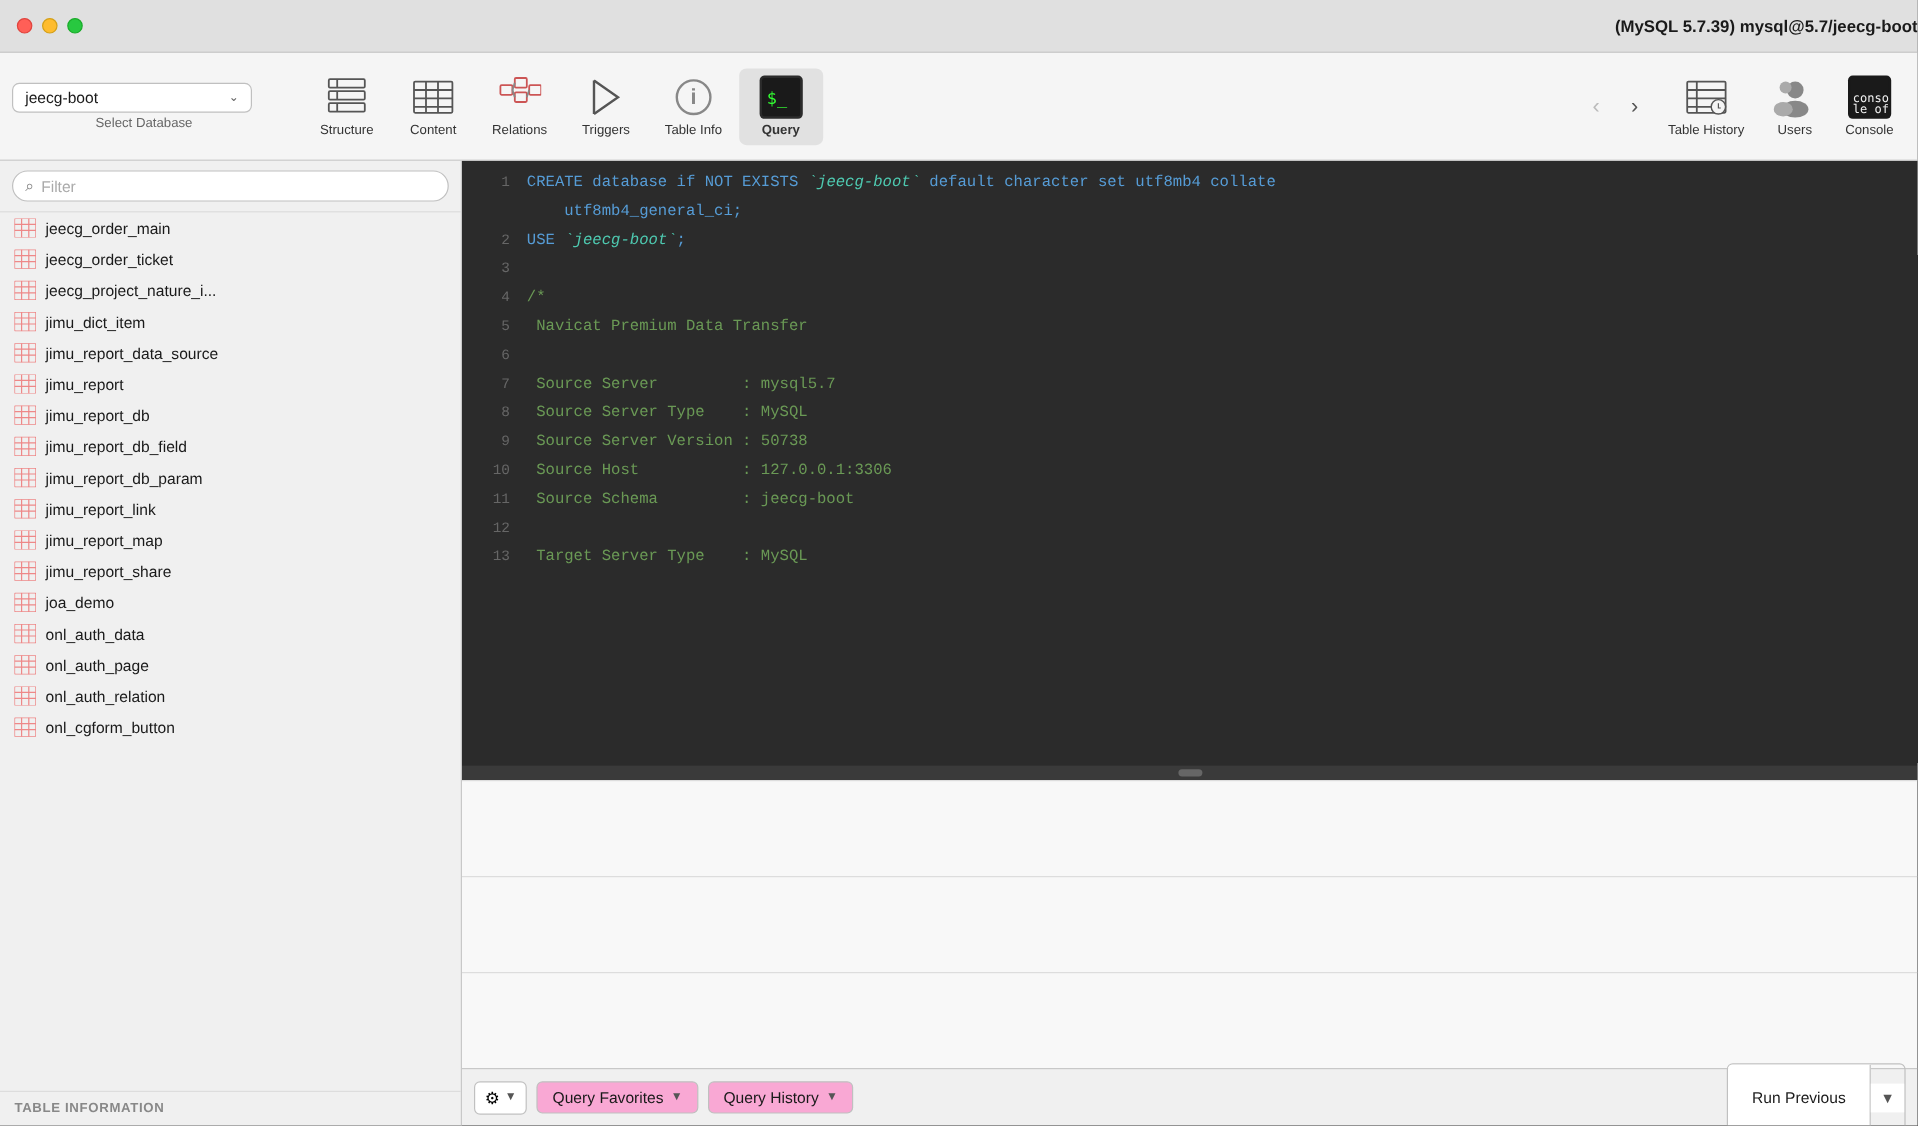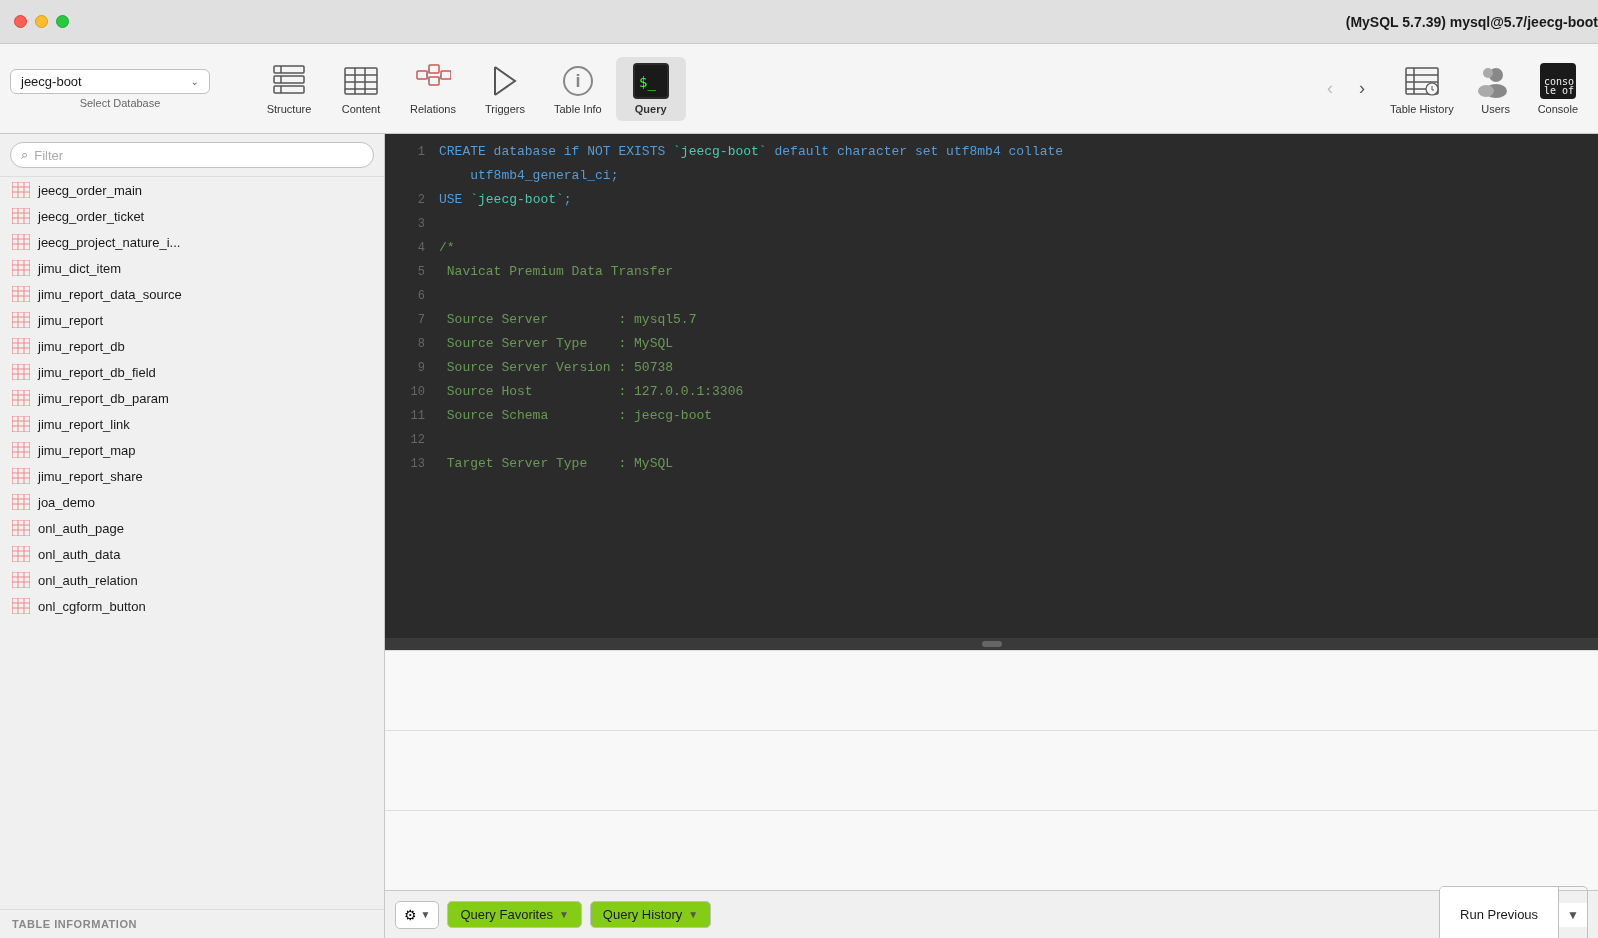--- a/index.html
+++ b/index.html
@@ -265,21 +265,21 @@
       user-select: none;
       font-size: 12px;
       padding-top: 0;
     }
     .line-content {
       flex: 1;
       color: #e0e0e0;
       white-space: pre;
     }
     .kw-blue { color: #569cd6; }
-    .kw-green { color: #4ec9b0; }
+    .kw-green { color: #4ec9b0; font-style: italic; }
     .kw-comment { color: #6a9955; }
 
     
     .editor-scrollbar {
       height: 12px;
       background: #3a3a3a;
       display: flex;
       align-items: center;
       justify-content: center;
     }
@@ -312,21 +312,21 @@
       cursor: pointer;
       font-size: 14px;
     }
     .gear-arrow { font-size: 10px; color: #555; }
 
     .dropdown-btn {
       display: flex;
       align-items: center;
       gap: 6px;
       padding: 5px 12px;
-      background: #84cc16;
+      background: #f9a8d4;
       border: 1px solid #c0c0c0;
       border-radius: 5px;
       cursor: pointer;
       font-size: 13px;
       color: #1a1a1a;
     }
     .dropdown-arrow { font-size: 10px; color: #555; }
 
     .bottom-spacer { flex: 1; }
 
@@ -663,31 +663,31 @@
           <span>joa_demo</span>
         </div>
         <div class="sidebar-item">
           <svg width="18" height="16" viewBox="0 0 18 16" class="table-icon">
     <rect x="0" y="0" width="18" height="16" rx="1" fill="none" stroke="#e88" stroke-width="1.2"></rect>
     <line x1="0" y1="5" x2="18" y2="5" stroke="#e88" stroke-width="1"></line>
     <line x1="0" y1="10" x2="18" y2="10" stroke="#e88" stroke-width="1"></line>
     <line x1="6" y1="0" x2="6" y2="16" stroke="#e88" stroke-width="1"></line>
     <line x1="12" y1="0" x2="12" y2="16" stroke="#e88" stroke-width="1"></line>
   </svg>
+          <span>onl_auth_data</span>
+        </div>
+        <div class="sidebar-item">
+          <svg width="18" height="16" viewBox="0 0 18 16" class="table-icon">
+    <rect x="0" y="0" width="18" height="16" rx="1" fill="none" stroke="#e88" stroke-width="1.2"></rect>
+    <line x1="0" y1="5" x2="18" y2="5" stroke="#e88" stroke-width="1"></line>
+    <line x1="0" y1="10" x2="18" y2="10" stroke="#e88" stroke-width="1"></line>
+    <line x1="6" y1="0" x2="6" y2="16" stroke="#e88" stroke-width="1"></line>
+    <line x1="12" y1="0" x2="12" y2="16" stroke="#e88" stroke-width="1"></line>
+  </svg>
           <span>onl_auth_page</span>
-        </div>
-        <div class="sidebar-item">
-          <svg width="18" height="16" viewBox="0 0 18 16" class="table-icon">
-    <rect x="0" y="0" width="18" height="16" rx="1" fill="none" stroke="#e88" stroke-width="1.2"></rect>
-    <line x1="0" y1="5" x2="18" y2="5" stroke="#e88" stroke-width="1"></line>
-    <line x1="0" y1="10" x2="18" y2="10" stroke="#e88" stroke-width="1"></line>
-    <line x1="6" y1="0" x2="6" y2="16" stroke="#e88" stroke-width="1"></line>
-    <line x1="12" y1="0" x2="12" y2="16" stroke="#e88" stroke-width="1"></line>
-  </svg>
-          <span>onl_auth_data</span>
         </div>
         <div class="sidebar-item">
           <svg width="18" height="16" viewBox="0 0 18 16" class="table-icon">
     <rect x="0" y="0" width="18" height="16" rx="1" fill="none" stroke="#e88" stroke-width="1.2"></rect>
     <line x1="0" y1="5" x2="18" y2="5" stroke="#e88" stroke-width="1"></line>
     <line x1="0" y1="10" x2="18" y2="10" stroke="#e88" stroke-width="1"></line>
     <line x1="6" y1="0" x2="6" y2="16" stroke="#e88" stroke-width="1"></line>
     <line x1="12" y1="0" x2="12" y2="16" stroke="#e88" stroke-width="1"></line>
   </svg>
           <span>onl_auth_relation</span>

